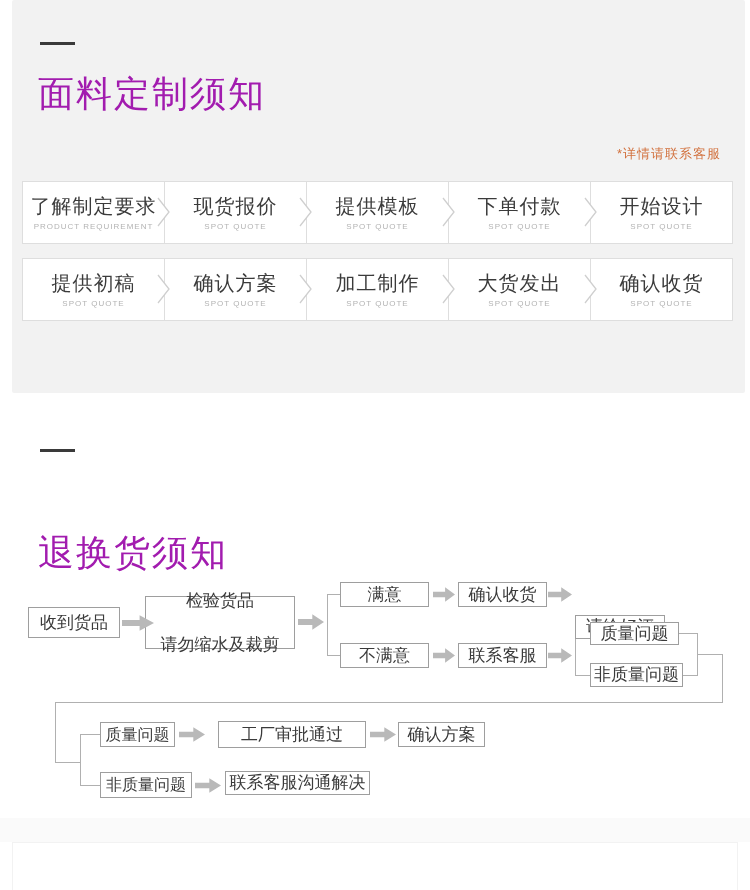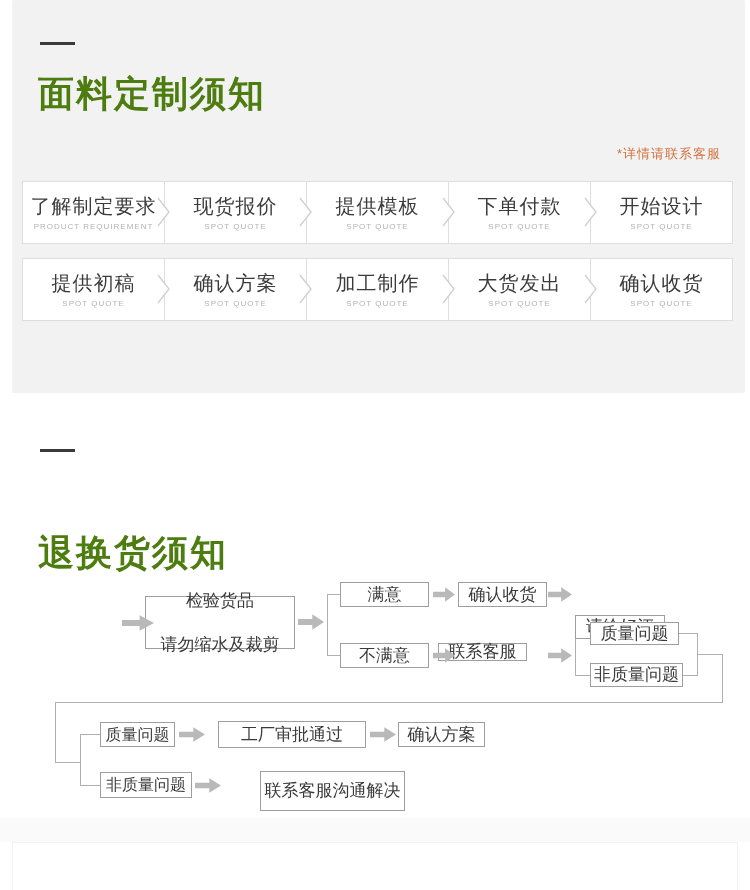--- a/index.html
+++ b/index.html
@@ -4,21 +4,21 @@
 <style>
   * { margin:0; padding:0; box-sizing:border-box; }
   html,body { width:750px; height:890px; background:#ffffff;
     font-family:"Liberation Sans", sans-serif; color:#3a3a3a; }
   #canvas { position:relative; width:750px; height:890px; overflow:hidden; background:#fff; }
 
   
   .gray-card { position:absolute; left:12px; top:0; width:733px; height:393px;
     background:#f2f2f2; border-radius:2px; }
   .accent-dash { position:absolute; width:35px; height:3px; background:#3a3a3a; }
-  .sec-title { position:absolute; font-size:36px; font-weight:700; color:#4d7c0f;
+  .sec-title { position:absolute; font-size:36px; font-weight:400; color:#a21caf;
     letter-spacing:2px; white-space:nowrap; }
   .cs-note { position:absolute; top:145px; right:24px; font-size:13px; color:#d2713e;
     letter-spacing:1px; }
 
   .steps-row { position:absolute; left:10px; width:711px; display:flex; }
   .row-1 { top:181px; height:63px; }
   .row-2 { top:258px; height:63px; }
   .step-box { flex:1 1 0; background:#ffffff; border:1px solid #dedede;
     display:flex; flex-direction:column; align-items:center; justify-content:center; }
   .step-box + .step-box { margin-left:-1px; }
@@ -124,41 +124,42 @@
       <svg class="chev chev-4" viewBox="0 0 16 34">
           <path d="M2,3 L13,17 L2,31 Z" fill="#ffffff" stroke="none"></path>
           <path d="M2,3 L13,17 L2,31" fill="none" stroke="#cfcfcf" stroke-width="1.3"></path>
         </svg>
     </div>
   </div>
 
   <div class="accent-dash" style="left:40px; top:449px;"></div>
   <div class="sec-title" style="left:38px; top:481px;margin-top:48px;">退换货须知</div>
 
+  <div class="flow-box" style="left:28px; top:607px; width:92px; height:31px;">收到货品</div>
 
   <div class="flow-box" style="left:145px; top:596px; width:150px; height:53px;gap:20px;">
     <div>检验货品</div>
     <div>请勿缩水及裁剪</div>
   </div>
 
   <div class="flow-box" style="left:340px; top:582px; width:89px; height:25px;">满意</div>
   <div class="flow-box" style="left:458px; top:582px; width:89px; height:25px;">确认收货</div>
   <div class="flow-box" style="left:575px; top:615px; width:90px; height:24px;">请给好评</div>
 
   <div class="flow-box" style="left:340px; top:643px; width:89px; height:25px;">不满意</div>
-  <div class="flow-box" style="left:438px; top:643px; width:89px; height:18px;">联系客服</div>
+  <div class="flow-box" style="left:458px; top:643px; width:89px; height:25px;">联系客服</div>
   <div class="flow-box" style="left:590px; top:622px; width:89px; height:23px;">质量问题</div>
   <div class="flow-box" style="left:590px; top:663px; width:93px; height:24px;">非质量问题</div>
 
   <div class="flow-box" style="left:100px; top:722px; width:75px; height:25px; font-size:16px;">质量问题</div>
   <div class="flow-box" style="left:218px; top:721px; width:148px; height:27px;">工厂审批通过</div>
   <div class="flow-box" style="left:398px; top:722px; width:87px; height:25px;">确认方案</div>
 
   <div class="flow-box" style="left:100px; top:772px; width:92px; height:26px; font-size:16px;">非质量问题</div>
-  <div class="flow-box" style="left:225px; top:771px; width:145px; height:40px;margin-left:35px;">联系客服沟通解决</div>
+  <div class="flow-box" style="left:225px; top:771px; width:145px; height:24px;">联系客服沟通解决</div>
 
   <div class="barrow" style="left:122px; top:615px; width:32px; height:16px;"></div>
   <div class="barrow" style="left:298px; top:614px; width:26px; height:16px;"></div>
   <div class="barrow" style="left:433px; top:587px; width:22px; height:15px;"></div>
   <div class="barrow" style="left:548px; top:587px; width:24px; height:15px;"></div>
   <div class="barrow" style="left:433px; top:648px; width:22px; height:15px;"></div>
   <div class="barrow" style="left:548px; top:648px; width:24px; height:15px;"></div>
   <div class="barrow" style="left:179px; top:727px; width:26px; height:15px;"></div>
   <div class="barrow" style="left:370px; top:727px; width:26px; height:15px;"></div>
   <div class="barrow" style="left:195px; top:778px; width:26px; height:15px;"></div>

